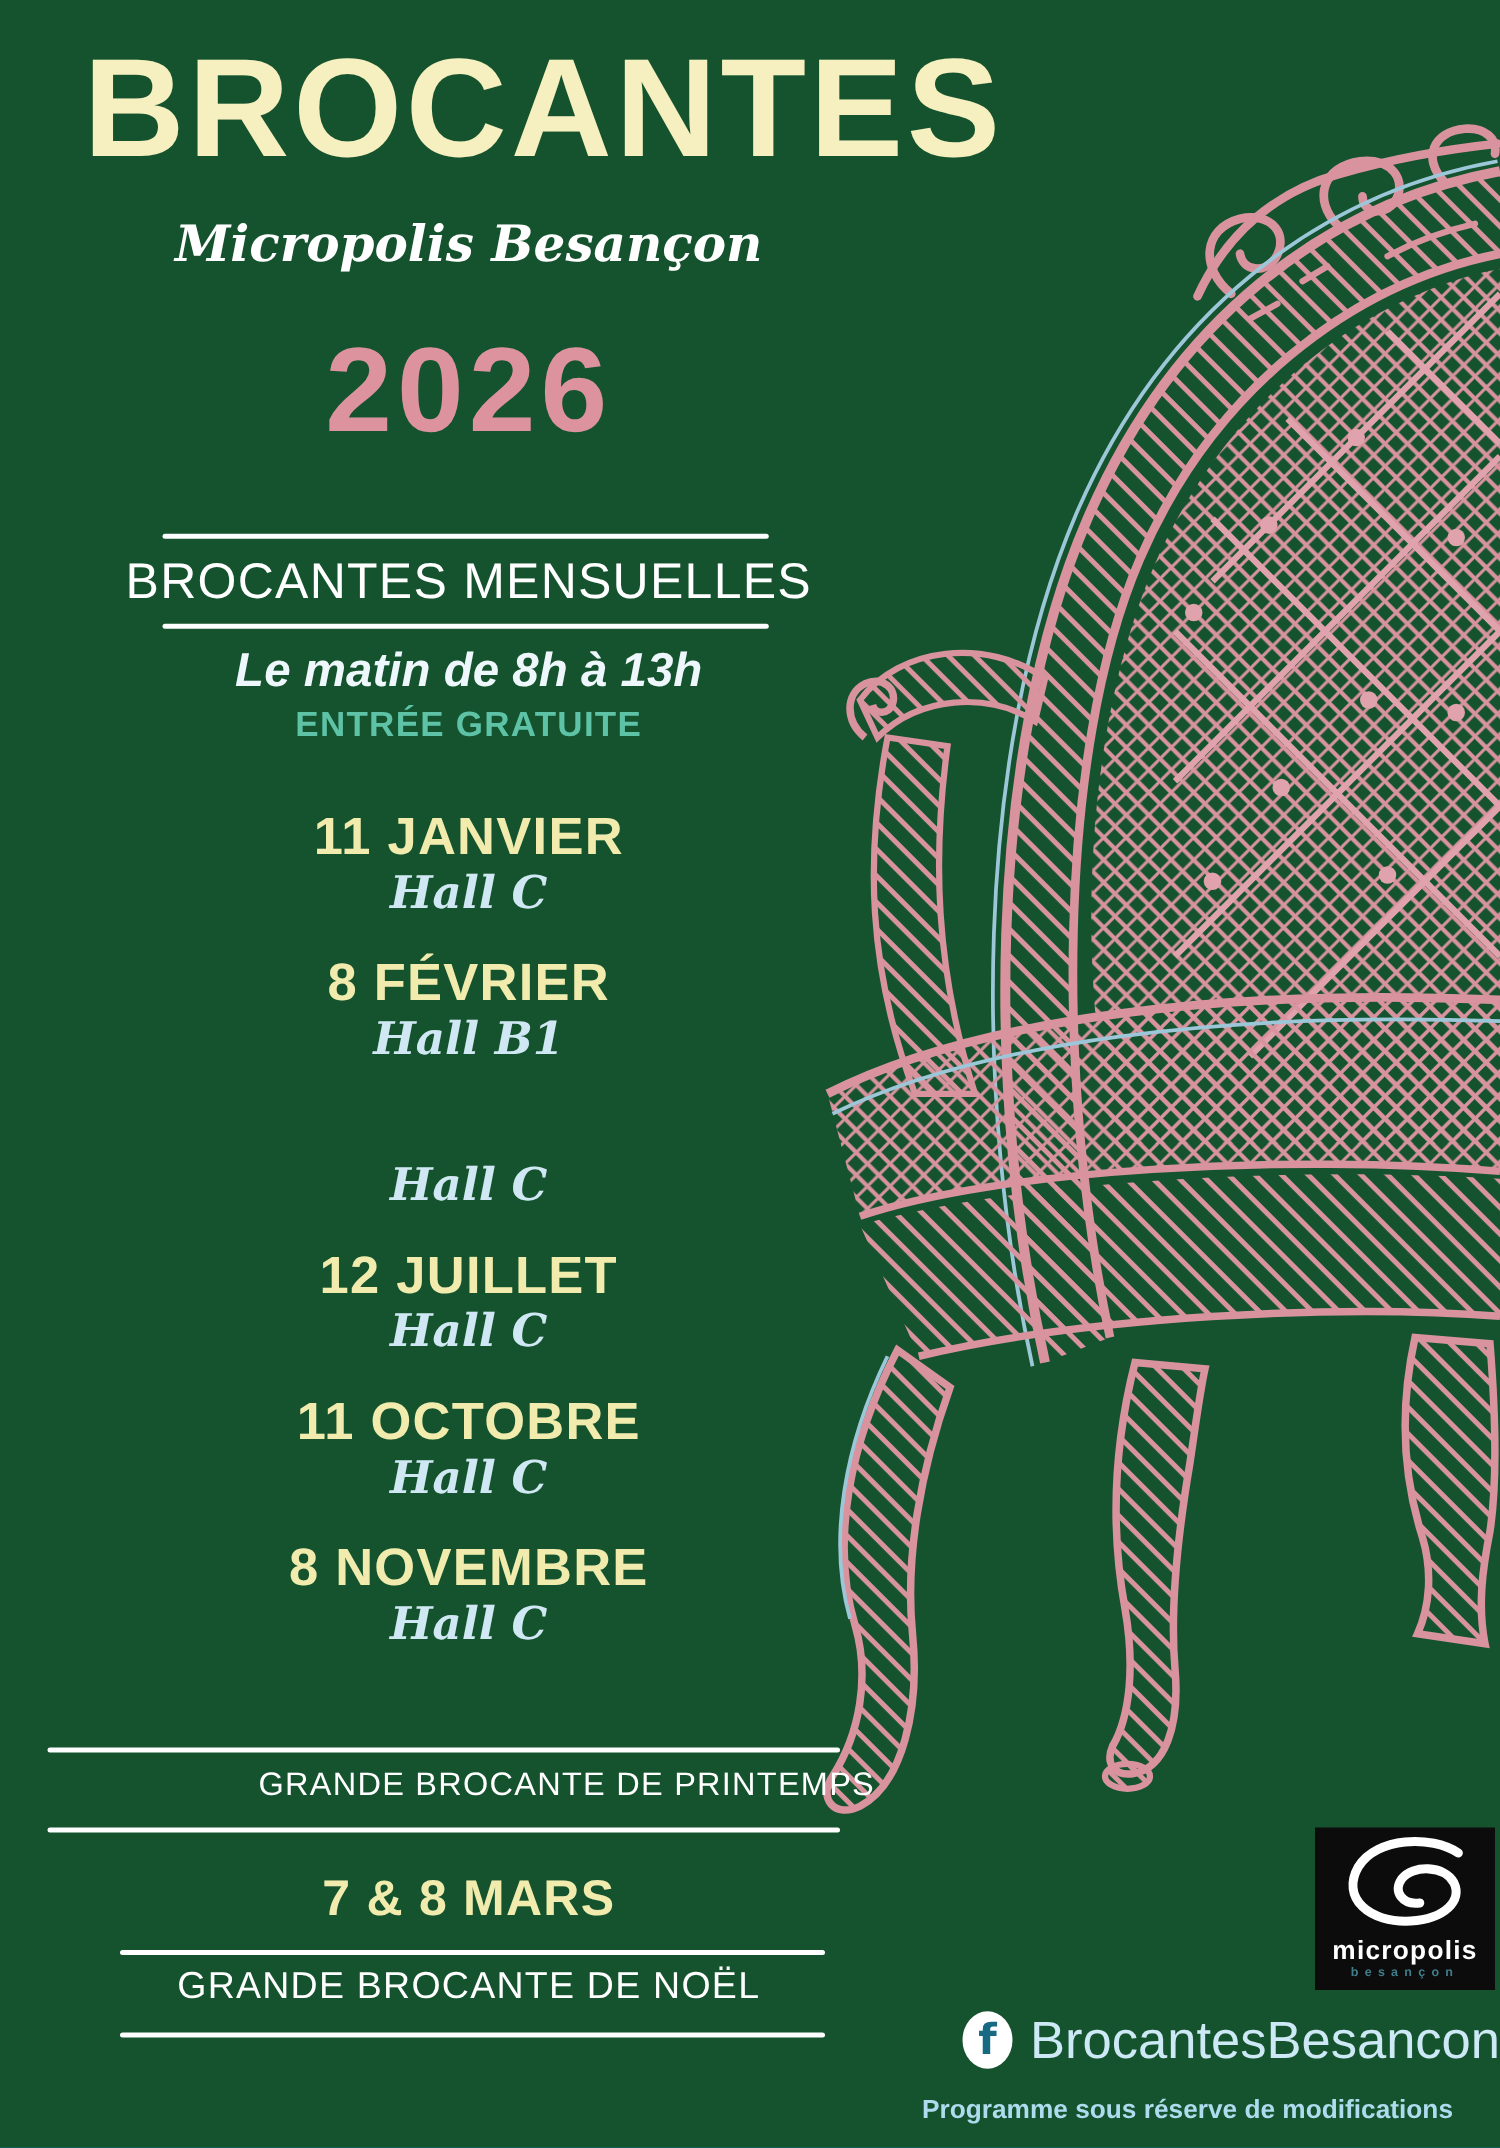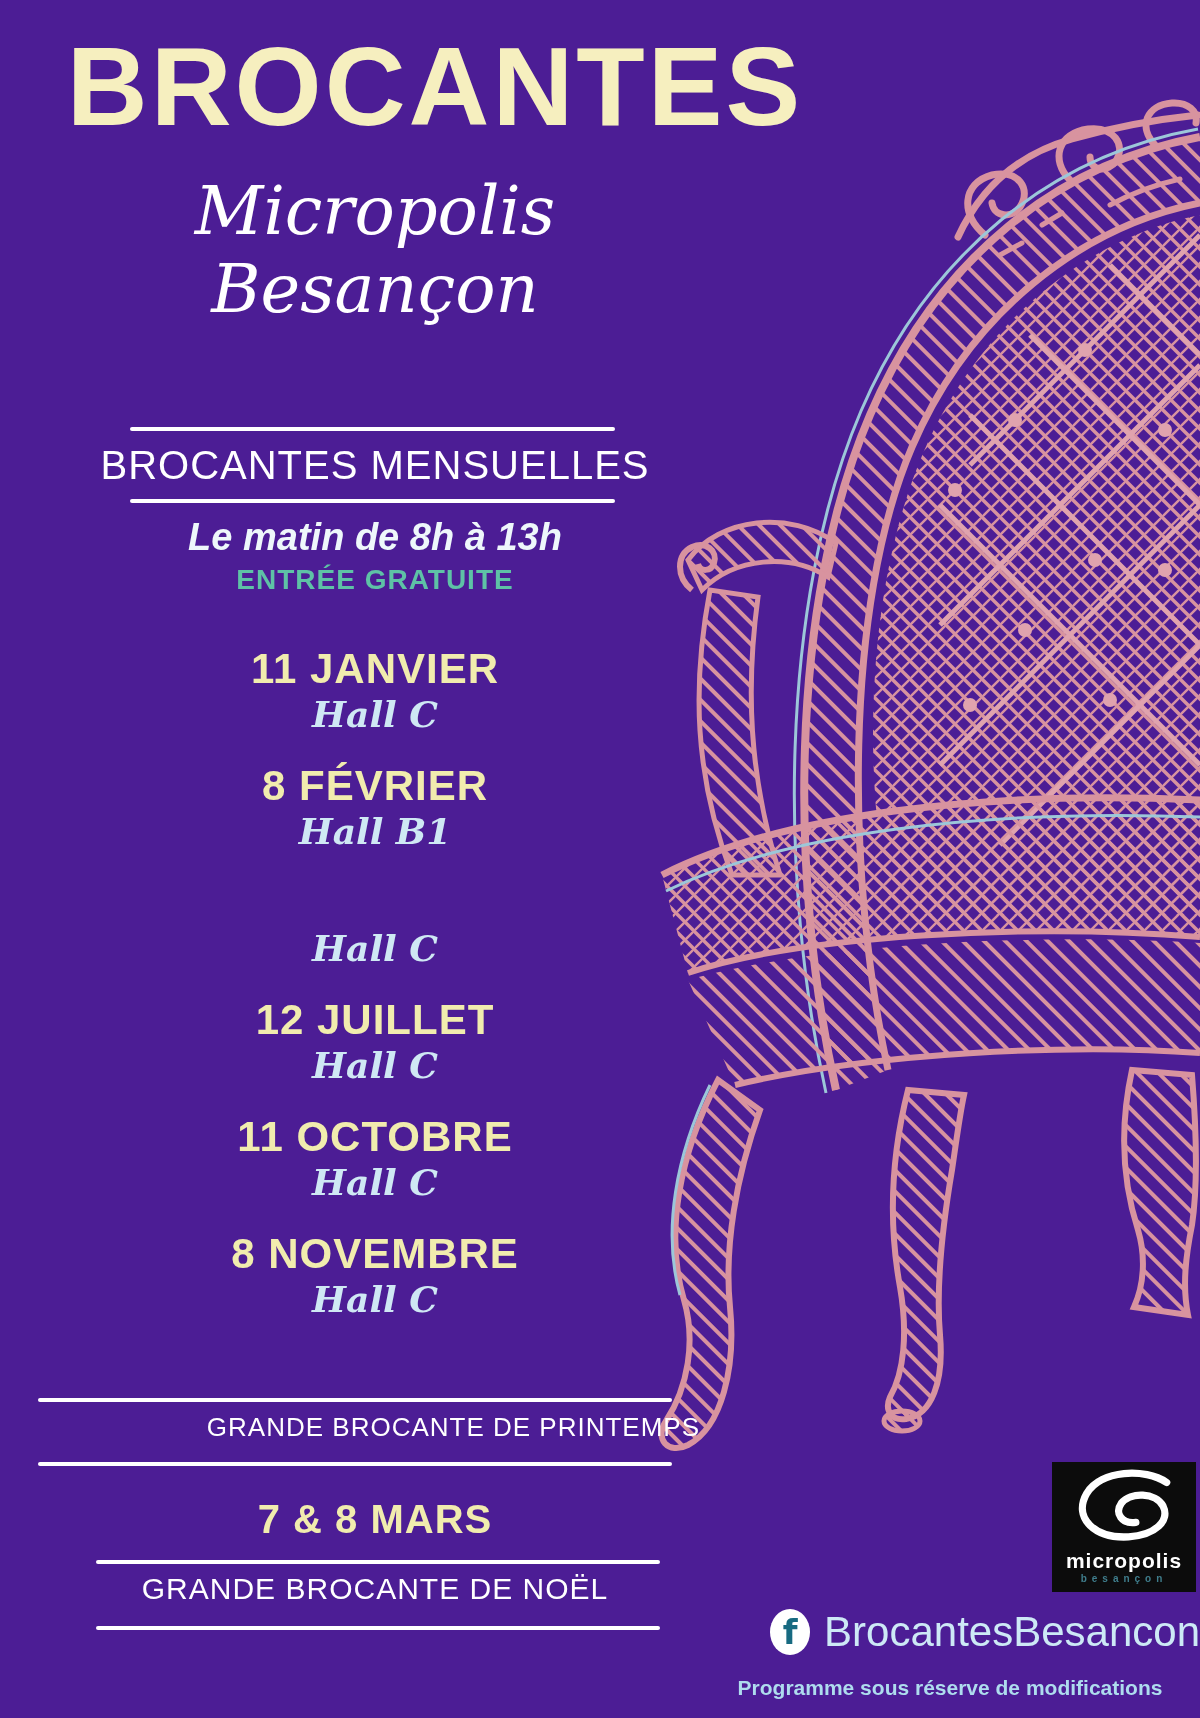--- a/index.html
+++ b/index.html
@@ -1,23 +1,23 @@
 <!DOCTYPE html>
 <html><head>
 <meta charset="utf-8">
 <style>
   html,body{margin:0;padding:0;background:#176a81;}
-  #poster{position:relative;width:1200px;height:1718px;background:#4c1d95;overflow:hidden;
+  #poster{position:relative;width:1200px;height:1718px;background:#14532d;overflow:hidden;
           font-family:"Liberation Sans",sans-serif;}
   .abs{position:absolute;}
   .center-col{left:30px;width:690px;text-align:center;}
   .title{top:22px;left:0;width:870px;text-align:center;font-size:112px;font-weight:800;
          letter-spacing:3px;color:#f6efbf;}
-  .subtitle{top:172px;font-family:"DejaVu Serif",serif;font-style:italic;font-weight:400;
-            font-size:67px;color:#ffffff;}
+  .subtitle{top:172px;font-family:"DejaVu Serif",serif;font-style:italic;font-weight:700;
+            font-size:40px;color:#ffffff;}
   .year{top:258px;font-size:96px;font-weight:800;color:#dd939e;letter-spacing:4px;}
   .rule{background:#ffffff;height:4px;border-radius:2px;}
   .sec-heading{font-size:40px;font-weight:400;color:#ffffff;letter-spacing:1px;}
   .time-line{top:516px;font-size:38px;font-weight:700;color:#eef7fb;font-style:italic;}
   .free-line{top:564px;font-size:28px;font-weight:800;color:#5ec2a6;letter-spacing:1px;}
   .date-label{font-size:42px;font-weight:800;color:#f1ecae;letter-spacing:1px;}
   .hall-label{font-family:"DejaVu Serif",serif;font-style:italic;font-weight:700;
               font-size:36px;color:#cfe8f4;}
   .big-date{font-size:40px;font-weight:800;color:#f1ecae;letter-spacing:1px;}
   .logo-box{left:1052px;top:1462px;width:144px;height:130px;background:#0c0c0c;
@@ -93,20 +93,21 @@
 
     <path d="M 78,995 C 40,1068 24,1148 44,1215 C 56,1256 48,1302 26,1336 C 14,1354 28,1370 48,1360 C 82,1342 96,1282 90,1222 C 84,1162 96,1092 120,1025 Z" fill="url(#hA)" stroke="#d8939f" stroke-width="6"></path>
     <path d="M 70,1000 C 36,1070 22,1146 40,1210" fill="none" stroke="#9cc7d9" stroke-width="3"></path>
     <path d="M 268,1005 C 252,1068 248,1136 260,1202 C 268,1248 264,1288 250,1312 C 244,1326 252,1336 266,1334 C 292,1330 304,1296 300,1250 C 296,1204 302,1144 312,1085 C 316,1058 320,1028 324,1010 Z" fill="url(#hA)" stroke="#d8939f" stroke-width="6"></path>
     <ellipse cx="262" cy="1336" rx="18" ry="10" fill="url(#hA)" stroke="#d8939f" stroke-width="5"></ellipse>
     <path d="M 492,985 C 480,1040 482,1095 498,1145 C 506,1172 504,1200 494,1222 L 548,1230 C 542,1200 546,1170 552,1140 C 558,1100 556,1040 552,990 Z" fill="url(#hA)" stroke="#d8939f" stroke-width="6"></path>
   </svg>
 
   <div class="abs title">BROCANTES</div>
   <div class="abs center-col subtitle">Micropolis Besançon</div>
+  <div class="abs center-col year">2026</div>
 
   <div class="abs rule" style="left:130px;top:427px;width:485px;"></div>
   <div class="abs center-col sec-heading" style="top:443px;">BROCANTES MENSUELLES</div>
   <div class="abs rule" style="left:130px;top:499px;width:485px;"></div>
   <div class="abs center-col time-line">Le matin de 8h à 13h</div>
   <div class="abs center-col free-line">ENTRÉE GRATUITE</div>
 
   <div class="abs center-col date-label" style="top:645px;">11 JANVIER</div>
   <div class="abs center-col hall-label" style="top:693px;">Hall C</div>
 

